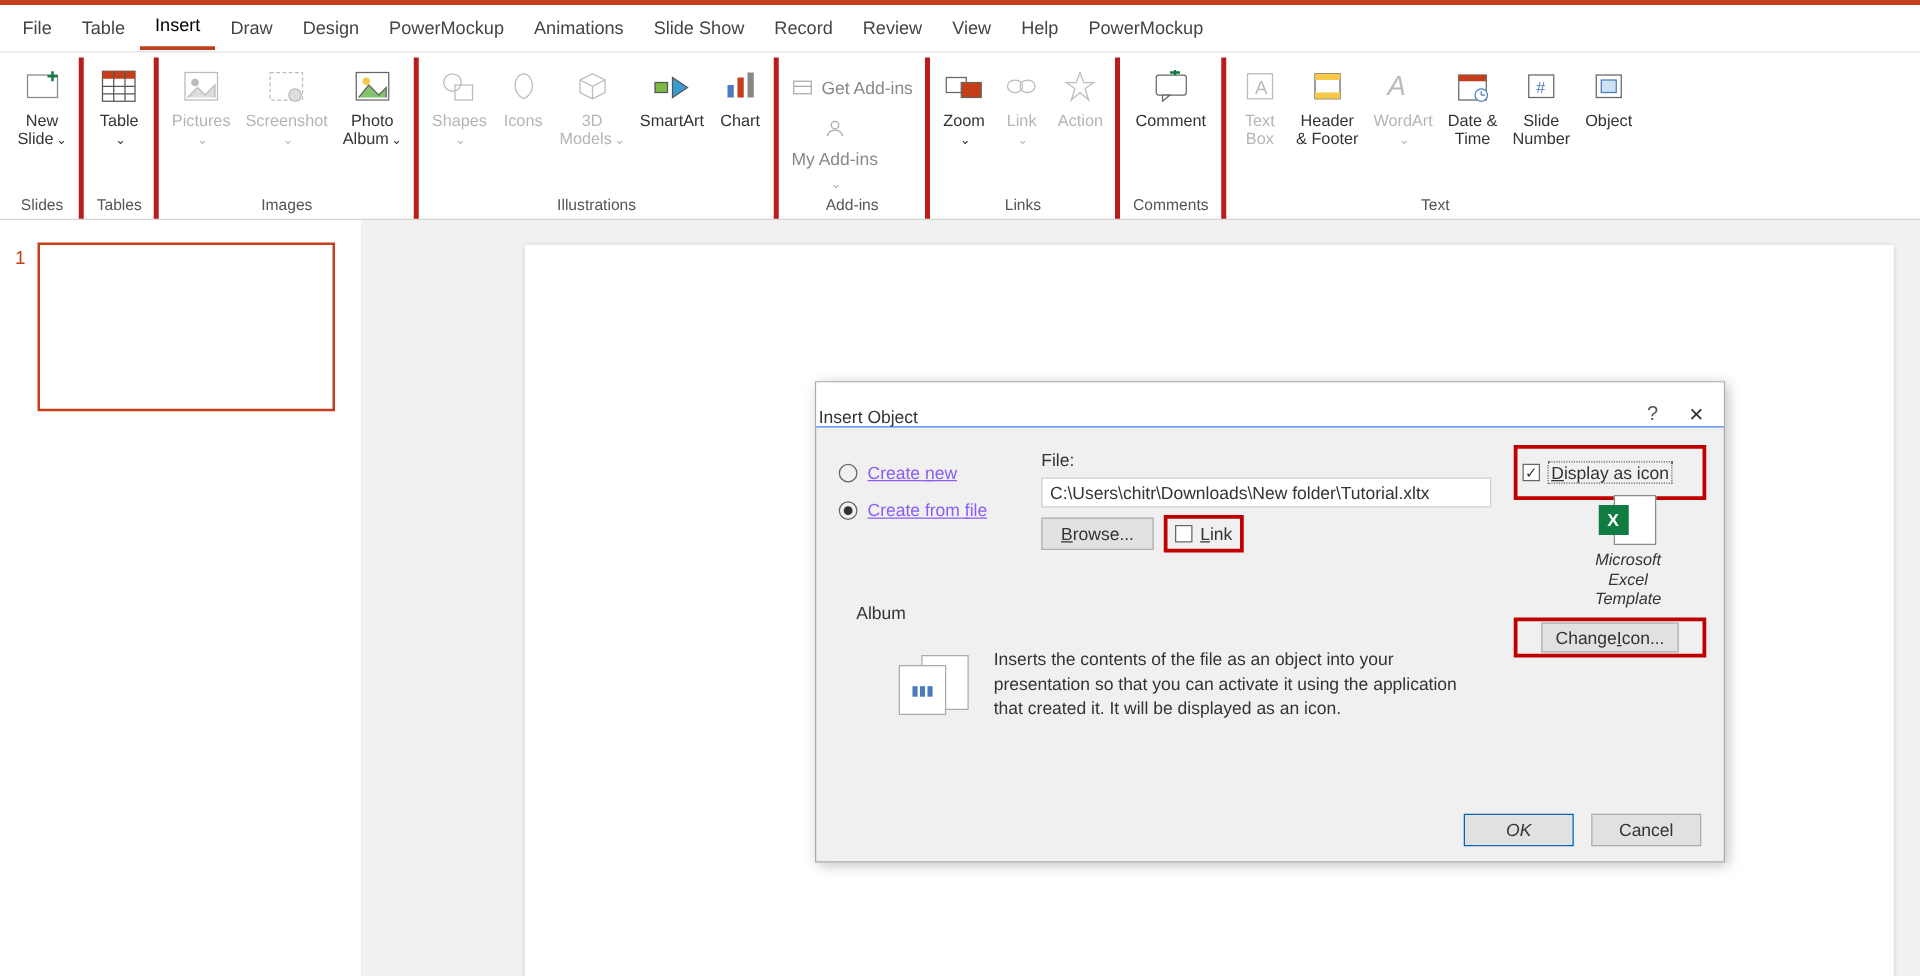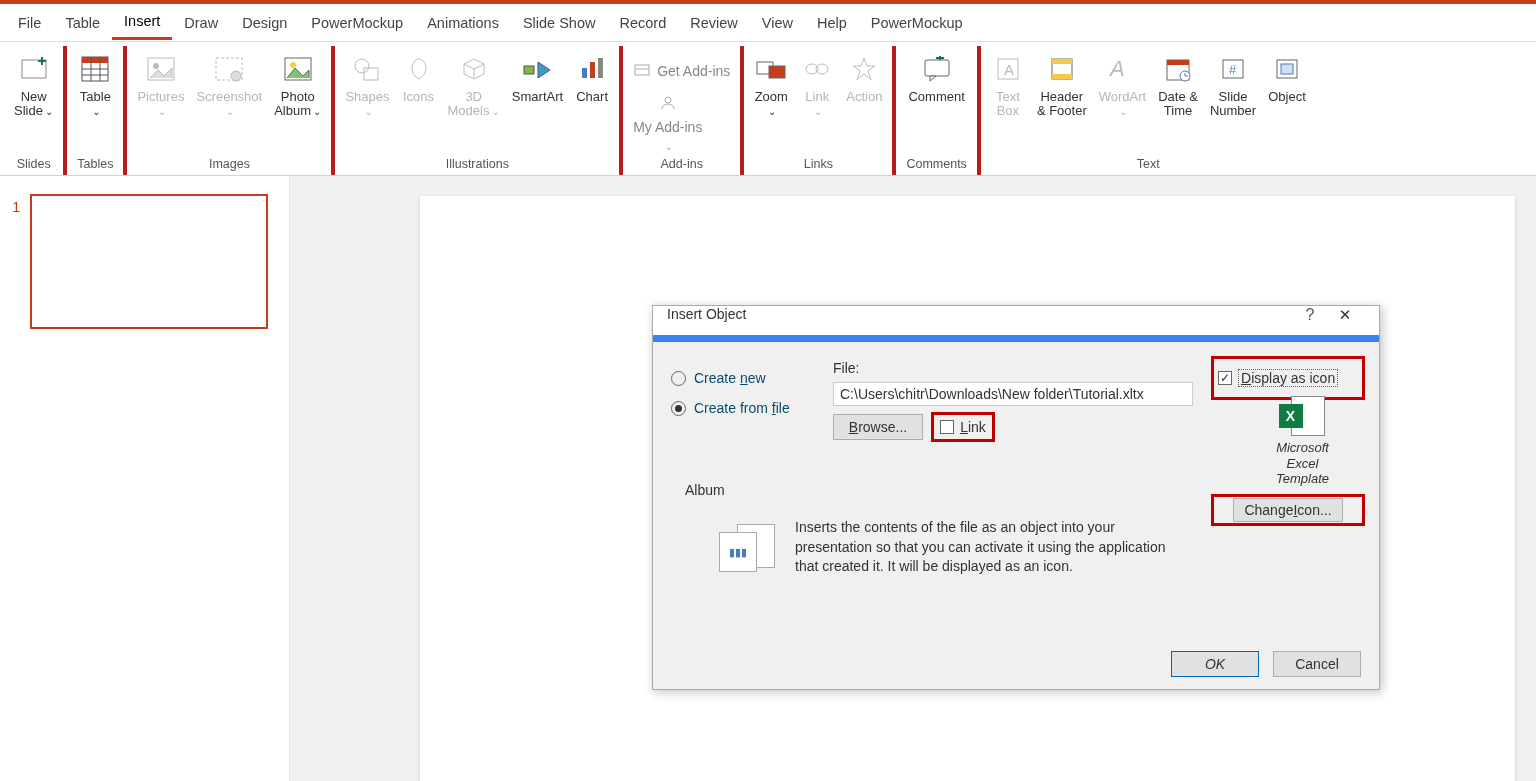--- a/index.html
+++ b/index.html
@@ -21,26 +21,26 @@
   
   .workspace { display:flex; height:calc(781px - 4px - 34px - 134px); }
   .thumbs { width:290px; border-right:1px solid #e6e6e6; background:#fff; padding-top:18px; }
   .thumb-row { display:flex; align-items:flex-start; padding-left:12px; }
   .thumb-num { width:18px; color:#c43e1c; font-size:15px; padding-top:4px; }
   .thumb { width:238px; height:135px; border:2px solid #c43e1c; background:#fff; }
   .canvas { flex:1; background:#f1f1f1; position:relative; }
   .slide { position:absolute; left:130px; top:20px; width:1095px; height:590px; background:#fff; box-shadow:0 1px 4px rgba(0,0,0,.15); }
   
   .dialog { position:absolute; left:652px; top:305px; width:728px; height:385px; background:#f0f0f0; border:1px solid #aaa; box-shadow:2px 2px 10px rgba(0,0,0,.25); display:flex; flex-direction:column; }
-  .dlg-title { height:36px; background:#fff; display:flex; align-items:flex-start; padding:0 14px; font-size:14px; border-bottom:7px solid #3b82f6; }
+  .dlg-title { height:36px; background:#fff; display:flex; align-items:flex-end; padding:0 2px; font-size:14px; border-bottom:1px solid #3b82f6; }
   .dlg-title .sp { flex:1; }
   .dlg-title .q { width:30px; text-align:center; font-size:16px; color:#555; }
   .dlg-title .x { width:40px; text-align:center; font-size:15px; color:#333; }
   .dlg-body { flex:1; position:relative; padding:18px 18px 0 18px; }
-  .radio-line { display:flex; align-items:center; gap:8px; font-size:14px; margin:4px 0; color:#0c4a6e; }
+  .radio-line { display:flex; align-items:center; gap:8px; font-size:14px; margin:4px 0; color:#8b5cf6;text-decoration:underline; }
   .radio { width:15px; height:15px; border:1.5px solid #666; border-radius:50%; display:flex; align-items:center; justify-content:center; }
   .radio.sel::after { content:""; width:7px; height:7px; background:#333; border-radius:50%; }
   .file-lbl { position:absolute; left:180px; top:18px; font-size:14px; }
   .file-path { position:absolute; left:180px; top:40px; width:360px; height:24px; background:#fff; border:1px solid #ccc; padding:2px 6px; font-size:14px; display:flex; align-items:center; overflow:hidden; }
   .browse-btn { position:absolute; left:180px; top:72px; width:90px; height:26px; background:#e1e1e1; border:1px solid #adadad; font-size:14px; display:flex; align-items:center; justify-content:center; }
   .link-wrap { position:absolute; left:278px; top:70px; width:64px; height:30px; border:3px solid #c00000; display:flex; align-items:center; justify-content:center; gap:6px; font-size:14px; }
   .chk { width:14px; height:14px; border:1.5px solid #666; background:#fff; }
   .display-wrap { position:absolute; right:14px; top:14px; width:154px; height:44px; border:3px solid #c00000; display:flex; align-items:center; gap:6px; padding:0 4px; font-size:14px; }
   .chk.checked::after { content:"✓"; font-size:12px; position:relative; top:-3px; left:1px; color:#333; }
   .display-wrap .lbl { border:1px dotted #666; padding:0 2px; }

